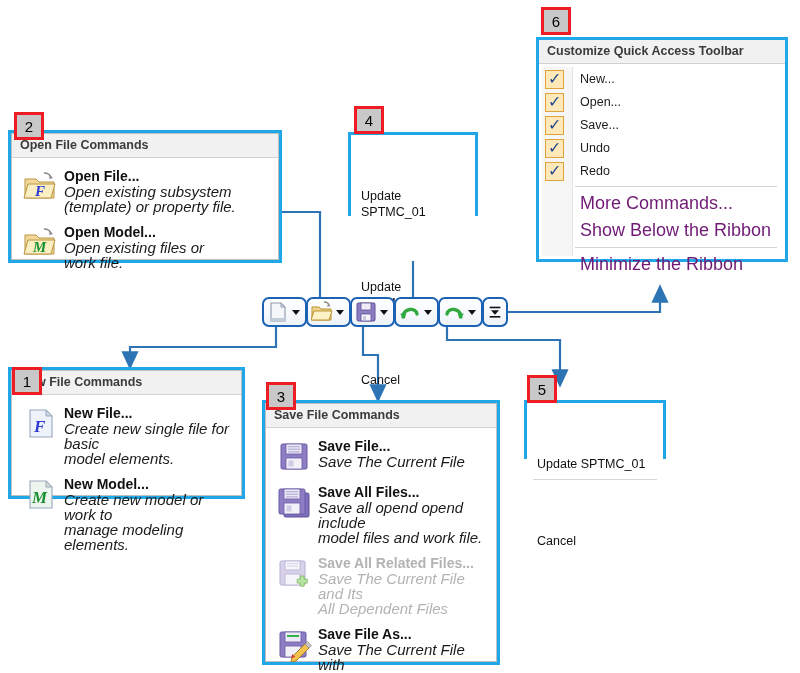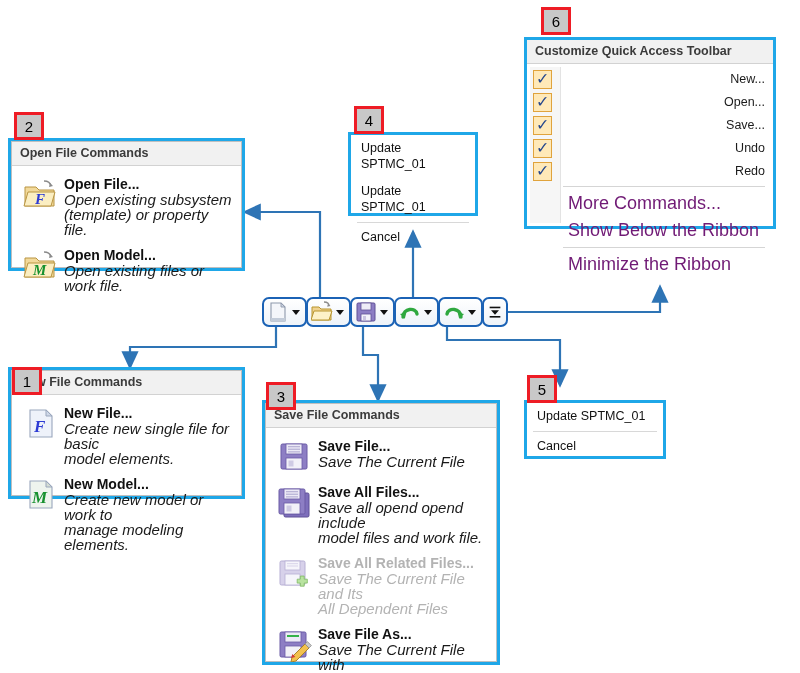--- a/index.html
+++ b/index.html
@@ -69,28 +69,29 @@
   .cmd-desc{
     font-size:15px;color:#1a1a1a;line-height:15px;font-style:italic;
   }
   .cmd.disabled .cmd-title,.cmd.disabled .cmd-desc{color:#b3b3b3;}
 
   
   .menu-item{
     font-size:12.5px;color:#111;
     padding:5px 10px 6px 10px;
     line-height:16px;
+    margin-top:48px;
   }
   .menu-sep{height:1px;background:#d8d8d8;margin:1px 6px;}
 
   
   .qat-row{
     display:flex;align-items:center;
     padding:2px 8px 2px 6px;
-    font-size:12.5px;color:#1b1b1b;text-align:right;
+    font-size:12.5px;color:#1b1b1b;
   }
   .qat-check{
     flex:0 0 auto;
     width:19px;height:19px;
     margin-right:16px;
     border:1px solid #e0a33c;
     background:#ffe9b8;
     box-sizing:border-box;
     position:relative;
   }
@@ -188,21 +189,21 @@
   <div class="callout" style="left:354px;top:106px;">
     <span>4</span>
   </div>
   <div class="callout" style="left:527px;top:375px;">
     <span>5</span>
   </div>
   <div class="callout" style="left:541px;top:7px;">
     <span>6</span>
   </div>
 
-  <div class="panel" style="left:8px;top:138px;width:237px;height:133px;">
+  <div class="panel" style="left:8px;top:130px;width:274px;height:133px;">
     <div class="panel-inner">
       <div class="panel-header">Open File Commands</div>
       <div class="panel-body">
 
         <div class="cmd">
           <div class="cmd-ico">
             <svg class="ic" viewBox="0 0 36 36">
               <path d="M3 11 h11 l3 3 h15 v16 h-29 z" fill="#f2d99a" stroke="#b99542" stroke-width="1"></path>
               <path d="M6 16 h27 l-4 14 h-27 z" fill="#fbeec2" stroke="#b99542" stroke-width="1"></path>
               <path d="M22 5 q6 0 7 5" fill="none" stroke="#8a8a8a" stroke-width="1.6"></path>
@@ -371,21 +372,21 @@
   </div>
 
   <div class="panel" style="left:524px;top:400px;width:142px;height:59px;">
     <div class="panel-inner" style="border:none;">
       <div class="menu-item">Update SPTMC_01</div>
       <div class="menu-sep"></div>
       <div class="menu-item">Cancel</div>
     </div>
   </div>
 
-  <div class="panel" style="left:524px;top:37px;width:252px;height:192px;">
+  <div class="panel" style="left:536px;top:37px;width:252px;height:225px;">
     <div class="panel-inner" style="border:none;position:relative;">
       <div class="qat-railcol"></div>
       <div class="panel-header">Customize Quick Access Toolbar</div>
 
       <div style="position:relative;padding-top:4px;">
         <div class="qat-row">
           <span class="qat-check"></span>
           <span class="qat-label">New...</span>
         </div>
         <div class="qat-row">

